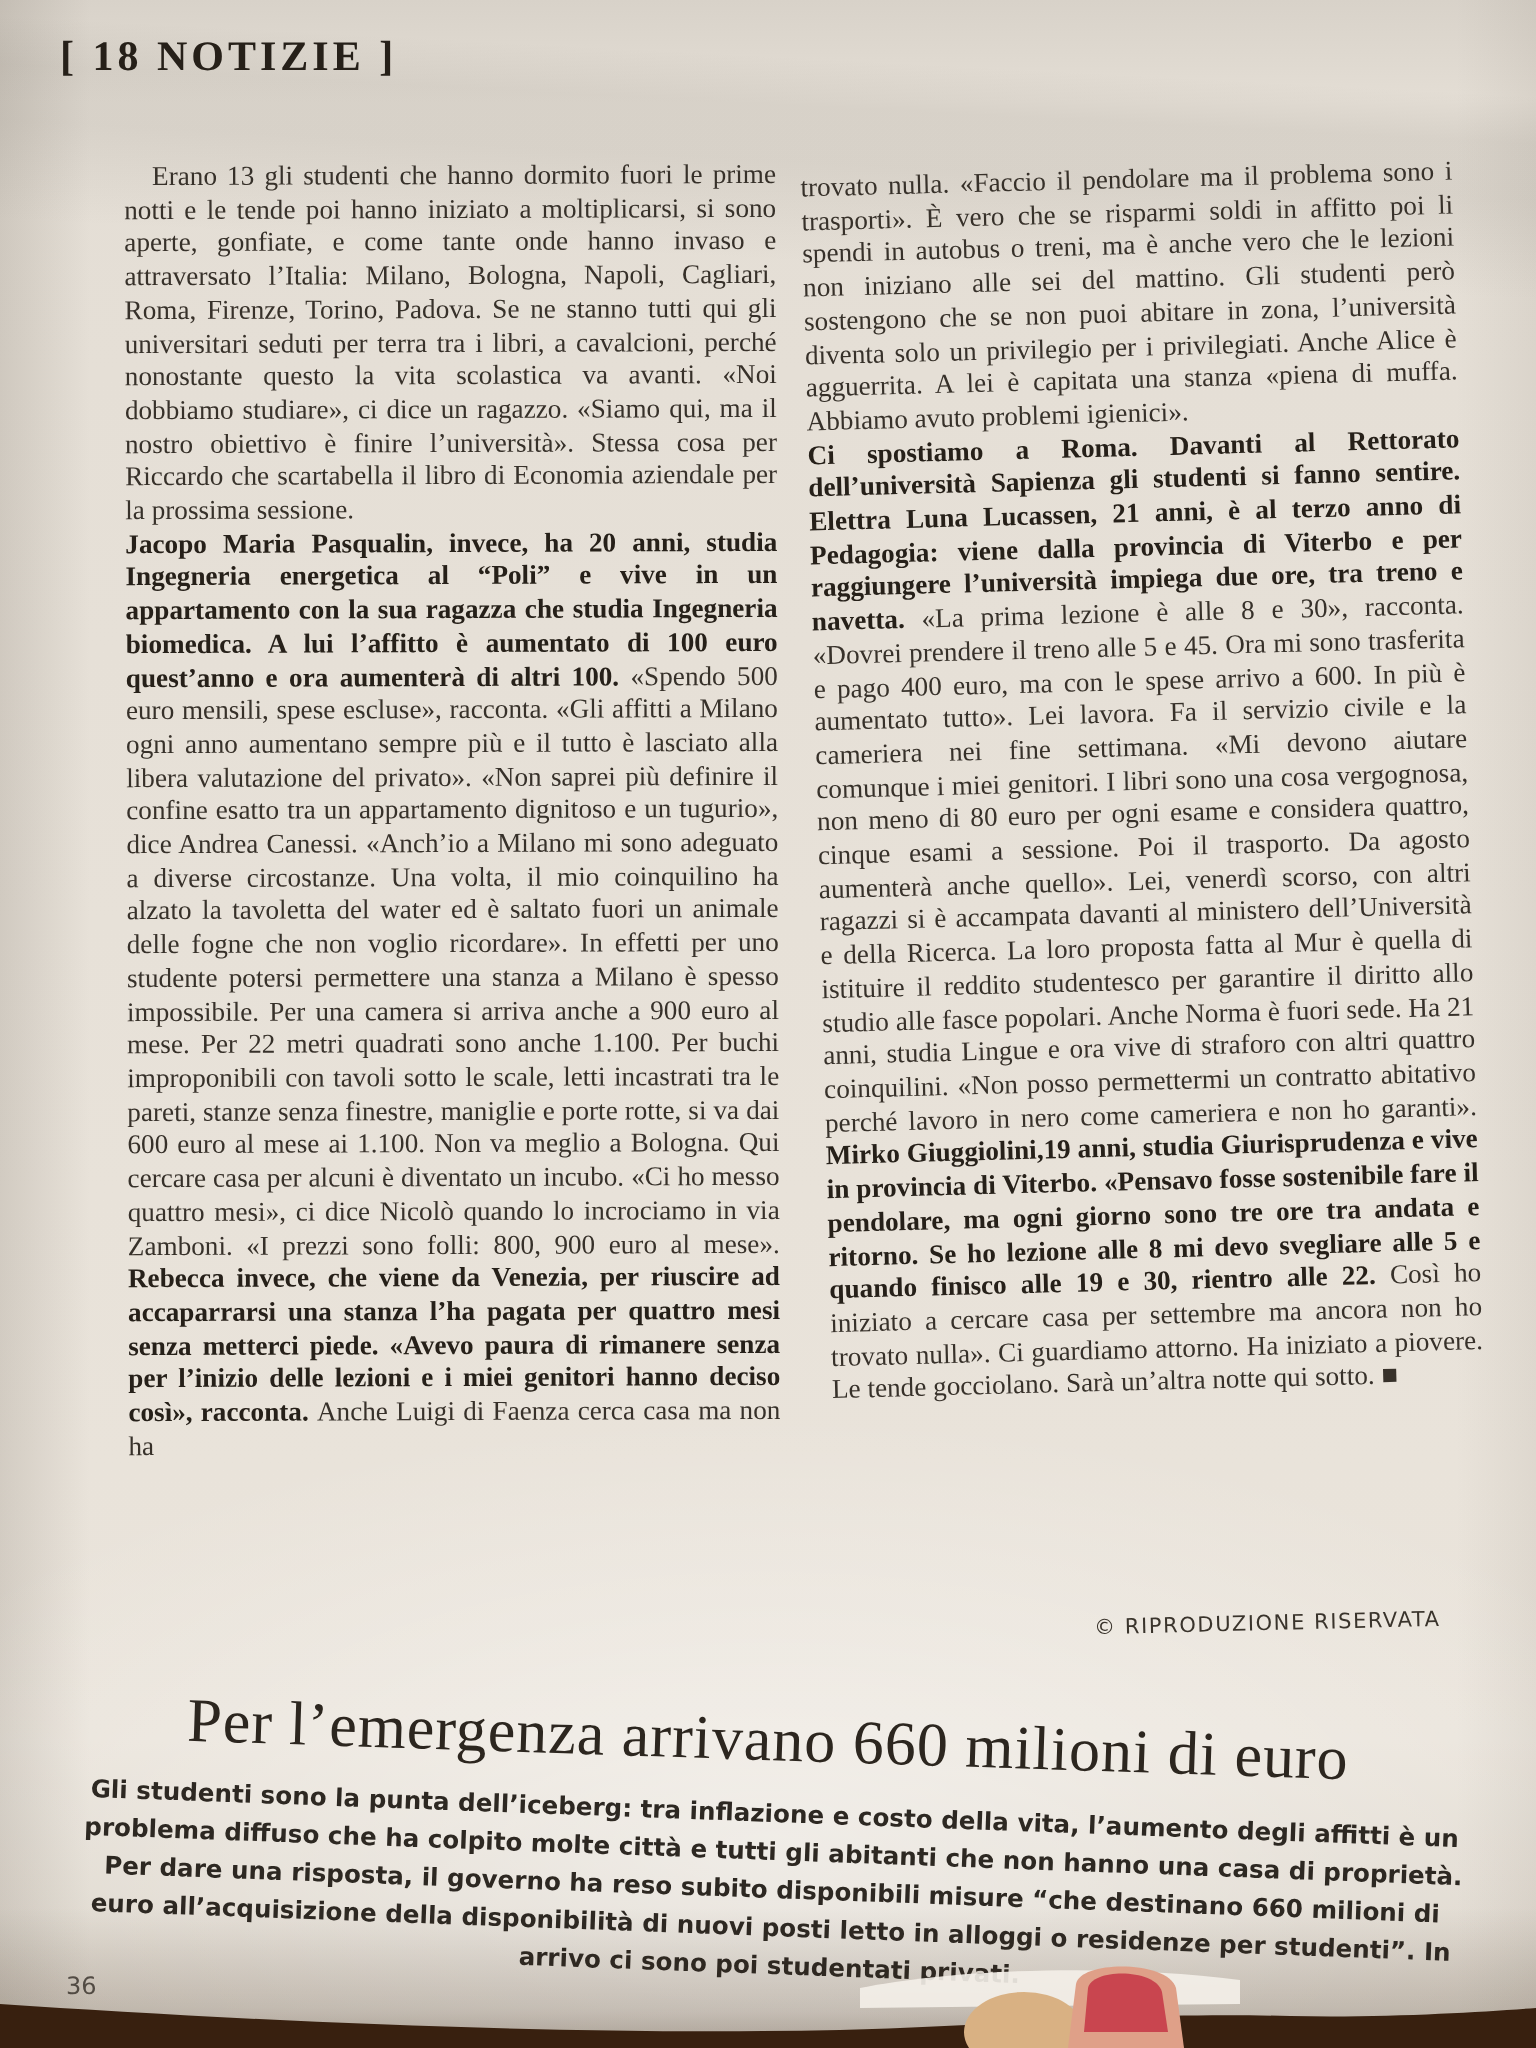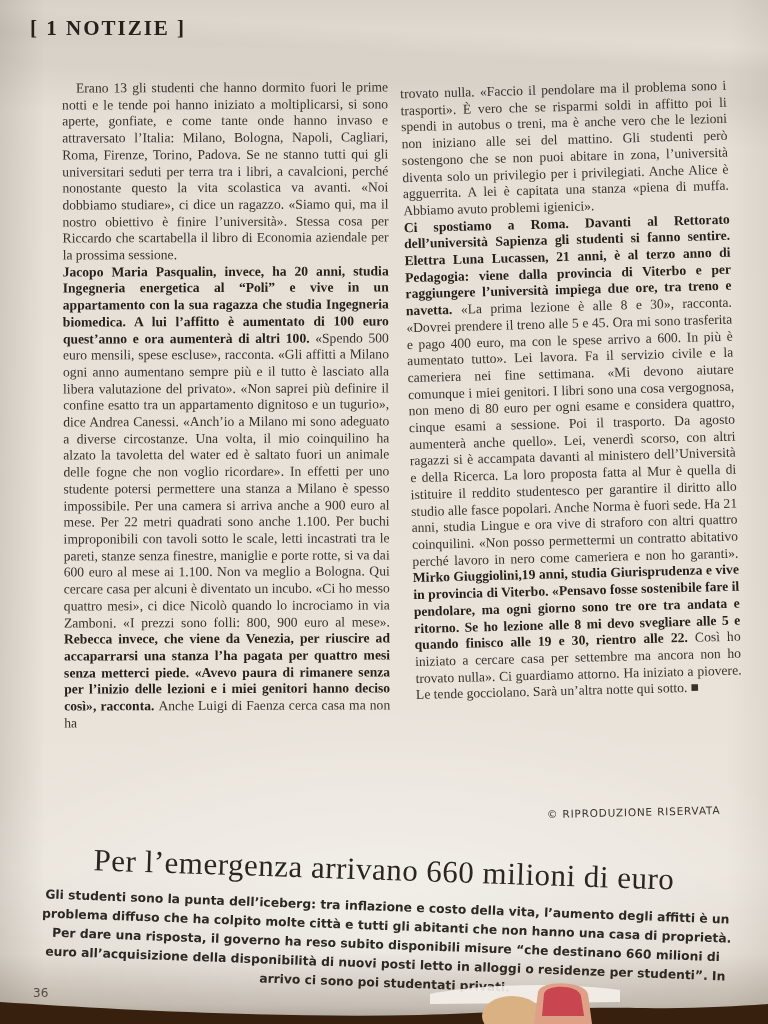--- a/index.html
+++ b/index.html
@@ -36,21 +36,21 @@
     background:linear-gradient(180deg, rgba(60,40,25,0), rgba(60,40,25,.18) 75%, rgba(60,40,25,.30));
     pointer-events:none;}
   .table-edge{position:absolute;left:0;bottom:0;}
 </style>
 </head>
 <body>
 
 <div class="photo">
   <div class="paper">
 
-    <div class="header">[ 1 NOTIZIE ]</div>
+    <div class="header">[ 18 NOTIZIE ]</div>
 
     <div class="col left" id="col-left">
         <p class="indent"><span>Erano 13 gli studenti che hanno dormito fuori le prime notti e le tende poi hanno iniziato a moltiplicarsi, si sono aperte, gonfiate, e come tante onde hanno invaso e attraversato l’Italia: Milano, Bologna, Napoli, Cagliari, Roma, Firenze, Torino, Padova. Se ne stanno tutti qui gli universitari seduti per terra tra i libri, a cavalcioni, perché nonostante questo la vita scolastica va avanti. «Noi dobbiamo studiare», ci dice un ragazzo. «Siamo qui, ma il nostro obiettivo è finire l’università». Stessa cosa per Riccardo che scartabella il libro di Economia aziendale per la prossima sessione.</span></p>
         <p><span class="b">Jacopo Maria Pasqualin, invece, ha 20 anni, studia Ingegneria energetica al “Poli” e vive in un appartamento con la sua ragazza che studia Ingegneria biomedica. A lui l’affitto è aumentato di 100 euro quest’anno e ora aumenterà di altri 100. </span><span>«Spendo 500 euro mensili, spese escluse», racconta. «Gli affitti a Milano ogni anno aumentano sempre più e il tutto è lasciato alla libera valutazione del privato». «Non saprei più definire il confine esatto tra un appartamento dignitoso e un tugurio», dice Andrea Canessi. «Anch’io a Milano mi sono adeguato a diverse circostanze. Una volta, il mio coinquilino ha alzato la tavoletta del water ed è saltato fuori un animale delle fogne che non voglio ricordare». In effetti per uno studente potersi permettere una stanza a Milano è spesso impossibile. Per una camera si arriva anche a 900 euro al mese. Per 22 metri quadrati sono anche 1.100. Per buchi improponibili con tavoli sotto le scale, letti incastrati tra le pareti, stanze senza finestre, maniglie e porte rotte, si va dai 600 euro al mese ai 1.100. Non va meglio a Bologna. Qui cercare casa per alcuni è diventato un incubo. «Ci ho messo quattro mesi», ci dice Nicolò quando lo incrociamo in via Zamboni. «I prezzi sono folli: 800, 900 euro al mese». </span><span class="b">Rebecca invece, che viene da Venezia, per riuscire ad accaparrarsi una stanza l’ha pagata per quattro mesi senza metterci piede. «Avevo paura di rimanere senza per l’inizio delle lezioni e i miei genitori hanno deciso così», racconta. </span><span>Anche Luigi di Faenza cerca casa ma non ha</span></p>
       </div>
     <div class="col right" id="col-right">
         <p><span>trovato nulla. «Faccio il pendolare ma il problema sono i trasporti». È vero che se risparmi soldi in affitto poi li spendi in autobus o treni, ma è anche vero che le lezioni non iniziano alle sei del mattino. Gli studenti però sostengono che se non puoi abitare in zona, l’università diventa solo un privilegio per i privilegiati. Anche Alice è agguerrita. A lei è capitata una stanza «piena di muffa. Abbiamo avuto problemi igienici».</span></p>
         <p><span class="b">Ci spostiamo a Roma. Davanti al Rettorato dell’università Sapienza gli studenti si fanno sentire. Elettra Luna Lucassen, 21 anni, è al terzo anno di Pedagogia: viene dalla provincia di Viterbo e per raggiungere l’università impiega due ore, tra treno e navetta. </span><span>«La prima lezione è alle 8 e 30», racconta. «Dovrei prendere il treno alle 5 e 45. Ora mi sono trasferita e pago 400 euro, ma con le spese arrivo a 600. In più è aumentato tutto». Lei lavora. Fa il servizio civile e la cameriera nei fine settimana. «Mi devono aiutare comunque i miei genitori. I libri sono una cosa vergognosa, non meno di 80 euro per ogni esame e considera quattro, cinque esami a sessione. Poi il trasporto. Da agosto aumenterà anche quello». Lei, venerdì scorso, con altri ragazzi si è accampata davanti al ministero dell’Università e della Ricerca. La loro proposta fatta al Mur è quella di istituire il reddito studentesco per garantire il diritto allo studio alle fasce popolari. Anche Norma è fuori sede. Ha 21 anni, studia Lingue e ora vive di straforo con altri quattro coinquilini. «Non posso permettermi un contratto abitativo perché lavoro in nero come cameriera e non ho garanti». </span><span class="b">Mirko Giuggiolini,19 anni, studia Giurisprudenza e vive in provincia di Viterbo. «Pensavo fosse sostenibile fare il pendolare, ma ogni giorno sono tre ore tra andata e ritorno. Se ho lezione alle 8 mi devo svegliare alle 5 e quando finisco alle 19 e 30, rientro alle 22. </span><span>Così ho iniziato a cercare casa per settembre ma ancora non ho trovato nulla». Ci guardiamo attorno. Ha iniziato a piovere. Le tende gocciolano. Sarà un’altra notte qui sotto. ■</span></p>
       </div>
 

